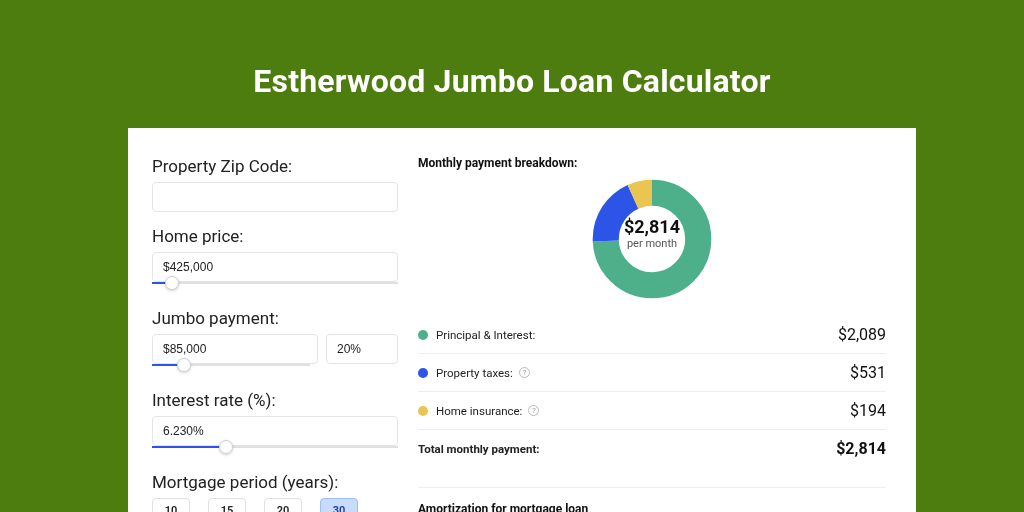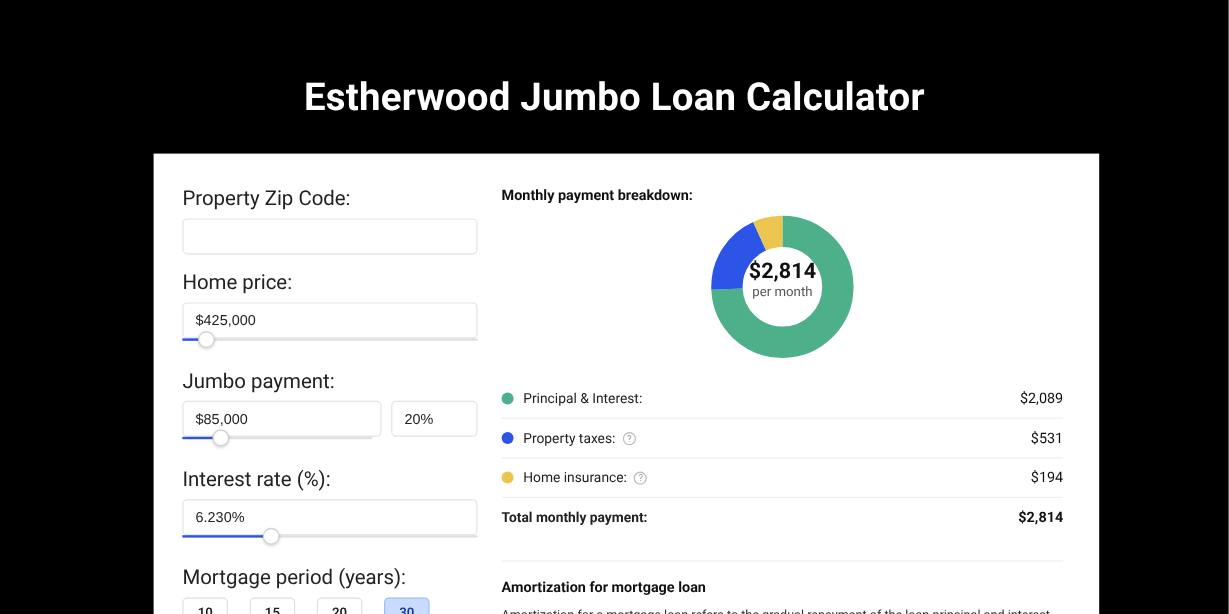--- a/index.html
+++ b/index.html
@@ -1,17 +1,17 @@
 <!DOCTYPE html>
 <html><head>
 <meta charset="utf-8">
 <style>
   * { box-sizing: border-box; margin: 0; padding: 0; }
   html, body { width: 1024px; height: 512px; overflow: hidden; font-family: -apple-system, BlinkMacSystemFont, "Segoe UI", Roboto, Arial, sans-serif; }
-  .bg { width: 1024px; height: 512px; background: #000000; position: relative; }
+  .bg { width: 1024px; height: 512px; background: #4d7c0f; position: relative; }
   .title { text-align: center; color: #fff; font-size: 32px; font-weight: 700; padding-top: 62px; letter-spacing: 0.2px; }
   .panel { position: absolute; left: 128px; top: 128px; width: 788px; height: 400px; background: #fff; }
   .left { position: absolute; left: 24px; top: 28px; width: 246px; }
   .lbl { font-size: 17px; color: #222; margin-bottom: 6px; }
   .field { width: 100%; height: 30px; border: 1px solid #e4e4e4; border-radius: 4px; background: #fff; font-size: 12px; padding: 0 10px; color: #222; }
   .sliderwrap { position: relative; height: 8px; margin-top: 0px; width: 100%; }
   .track { position: absolute; left: 0; right: 0; top: 0; height: 2px; background: #e0e0e0; }
   .trackfill { position: absolute; left: 0; top: 0; height: 2px; background: #2c55e8; }
   .thumb { position: absolute; top: -6px; width: 14px; height: 14px; border-radius: 50%; background: #fff; border: 1px solid #d0d0d0; box-shadow: 0 1px 3px rgba(0,0,0,.18); transform: translateX(-50%); }
   .row { display: flex; gap: 8px; }
@@ -30,21 +30,21 @@
   .donut svg { width: 122px; height: 122px; display: block; }
   .donut .center { position: absolute; left: 0; right: 0; top: 38px; text-align: center; }
   .donut .amt { font-size: 18px; font-weight: 700; color: #111; }
   .donut .sub { font-size: 11px; color: #555; }
   .legend { margin-top: 12px; }
   .lrow { display: flex; align-items: center; padding: 9px 0; border-bottom: 1px solid #eee; font-size: 11.5px; color: #222; }
   .lrow:last-child { border-bottom: none; }
   .dot { width: 10px; height: 10px; border-radius: 50%; margin-right: 8px; flex: 0 0 auto; }
   .lname { flex: 0 0 auto; }
   .info-ic { width: 11px; height: 11px; border: 1px solid #bbb; border-radius: 50%; margin-left: 6px; display:inline-flex; align-items:center; justify-content:center; font-size:8px; color:#999; }
-  .lval { margin-left: auto; font-size: 12px; color: #111; }
+  .lval { margin-left: auto; font-size: 16px; color: #111; }
   .lrow.total .lname { font-weight: 700; }
   .lrow.total .lval { font-weight: 700; }
   .amort { margin-top: 20px; border-top: 1px solid #eee; padding-top: 14px; }
   .amhead { font-size: 12px; font-weight: 700; color: #111; margin-bottom: 10px; }
   .amtext { font-size: 10.5px; color: #333; line-height: 1.3; }
   .group { margin-bottom: 14px; }
   .group.withslider { margin-bottom: 18px; }
 </style>
 </head>
 <body>

